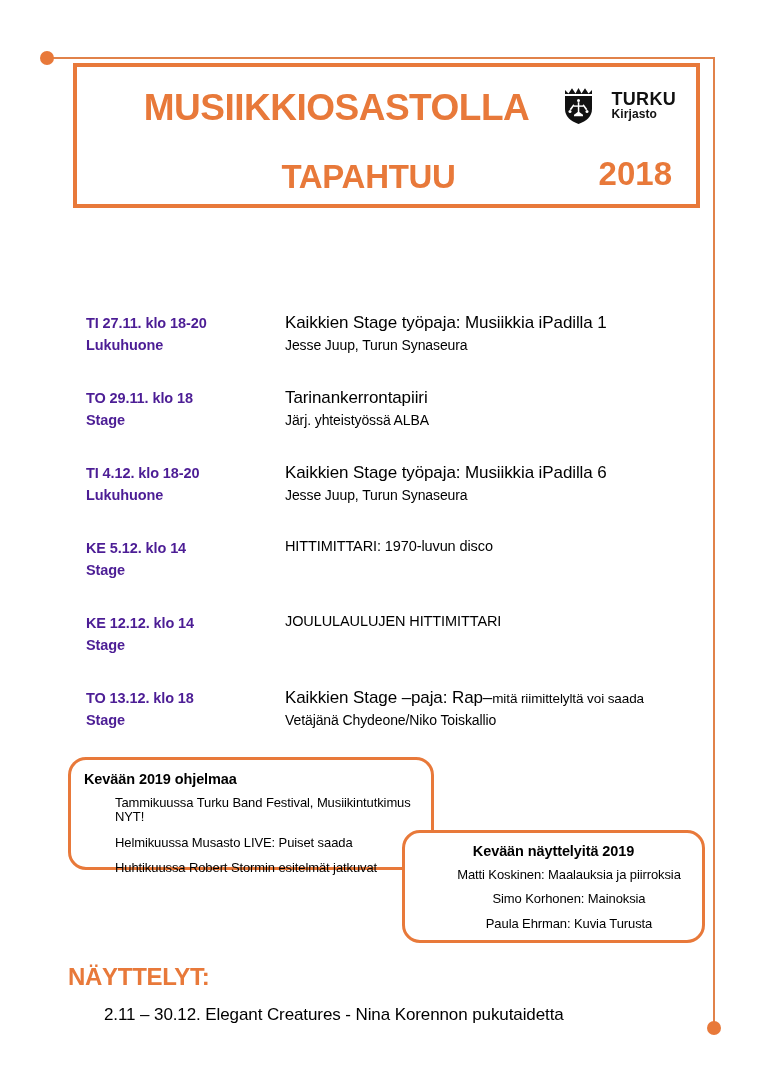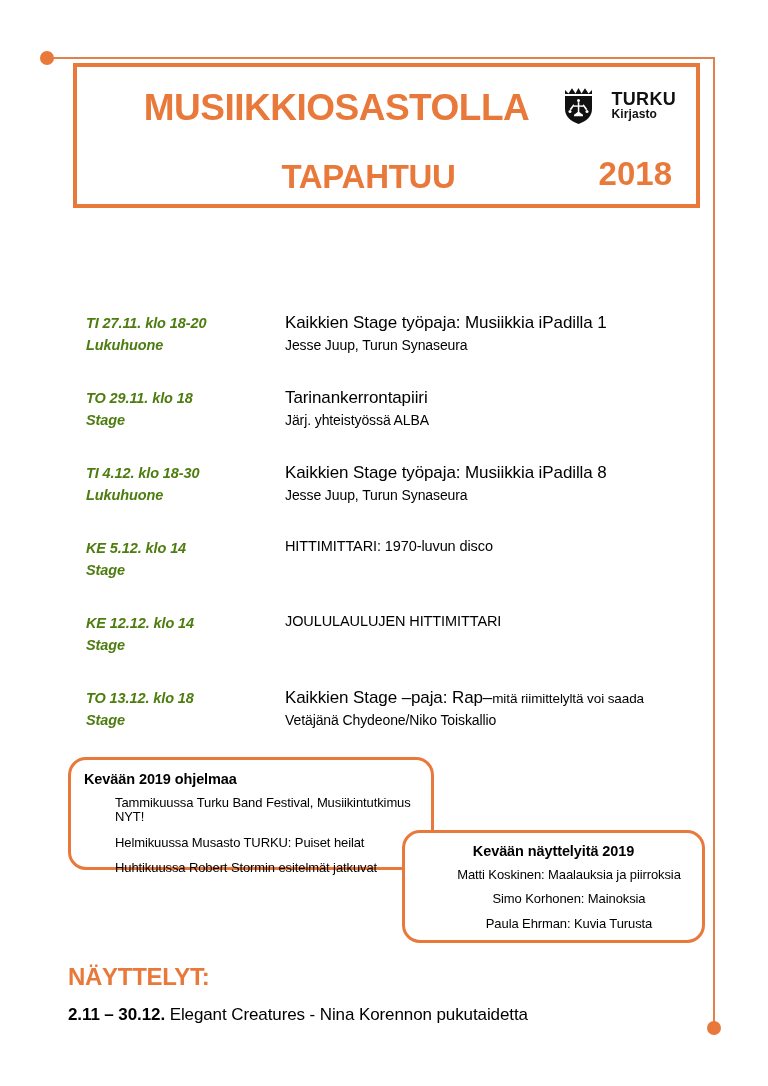--- a/index.html
+++ b/index.html
@@ -136,24 +136,23 @@
   .event-row {
     display: flex;
     align-items: flex-start;
     margin-bottom: 30px;
   }
   .event-when {
     width: 199px;
     flex: 0 0 199px;
     font-size: 14.5px;
     font-weight: bold;
-    color: #4d7c0f;
+    color: #4c1d95;
     line-height: 1.55;
     letter-spacing: -0.1px;
-    font-style: italic;
   }
   .event-when .place { display: block; }
   .event-what {
     flex: 1 1 auto;
     padding-top: 0px;
   }
   .event-title {
     font-size: 17px;
     color: #000000;
     line-height: 1.25;
@@ -244,21 +243,21 @@
   }
   .expo-line {
     position: absolute;
     left: 68px;
     top: 1005px;
     font-size: 17px;
     color: #000000;
     line-height: 1.2;
     letter-spacing: -0.1px;
   }
-  .expo-line b { font-weight: bold; }
+  .expo-line b { font-weight: normal; margin-left: 36px; }
 </style>
 </head>
 <body>
 
 <div id="poster">
 
   <div class="thin-h"></div>
   <div class="thin-v"></div>
   <div class="dot dot-start"></div>
   <div class="dot dot-end"></div>
@@ -311,25 +310,25 @@
         <span class="place">Stage</span>
       </div>
       <div class="event-what">
         <div class="event-title">Tarinankerrontapiiri</div>
         <div class="event-sub">Järj. yhteistyössä ALBA</div>
       </div>
     </div>
 
     <div class="event-row">
       <div class="event-when">
-        <span>TI 4.12. klo 18-30</span>
+        <span>TI 4.12. klo 18-20</span>
         <span class="place">Lukuhuone</span>
       </div>
       <div class="event-what">
-        <div class="event-title">Kaikkien Stage työpaja: Musiikkia iPadilla 8</div>
+        <div class="event-title">Kaikkien Stage työpaja: Musiikkia iPadilla 6</div>
         <div class="event-sub">Jesse Juup, Turun Synaseura</div>
       </div>
     </div>
 
     <div class="event-row">
       <div class="event-when">
         <span>KE 5.12. klo 14</span>
         <span class="place">Stage</span>
       </div>
       <div class="event-what">
@@ -359,21 +358,21 @@
     </div>
 
   </div>
 
   <div class="round-box box-spring"></div>
   <div class="round-box box-expo"></div>
 
   <div class="box-spring-inner">
     <div class="box-heading">Kevään 2019 ohjelmaa</div>
     <div class="box-line">Tammikuussa Turku Band Festival, Musiikintutkimus NYT!</div>
-    <div class="box-line">Helmikuussa Musasto TURKU: Puiset heilat</div>
+    <div class="box-line">Helmikuussa Musasto LIVE: Puiset saada</div>
     <div class="box-line">Huhtikuussa Robert Stormin esitelmät jatkuvat</div>
   </div>
 
   <div class="box-expo-inner">
     <div class="box-heading">Kevään näyttelyitä 2019</div>
     <div class="box-line">Matti Koskinen: Maalauksia ja piirroksia</div>
     <div class="box-line">Simo Korhonen: Mainoksia</div>
     <div class="box-line">Paula Ehrman: Kuvia Turusta</div>
   </div>
 

